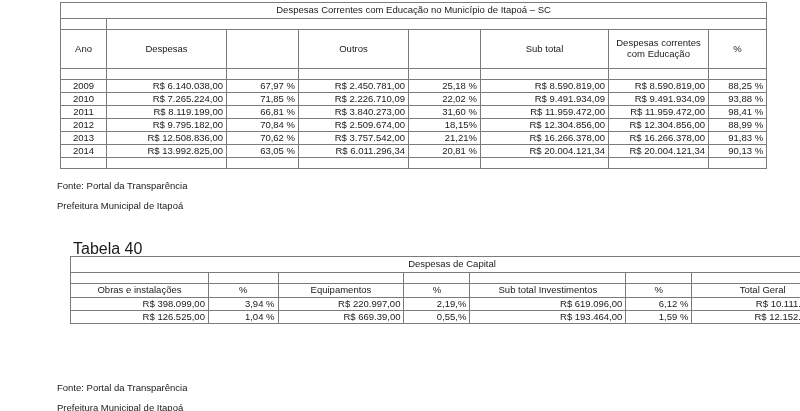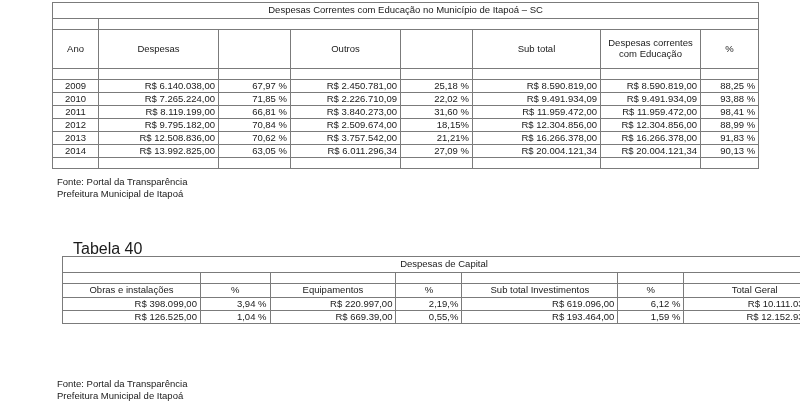--- a/index.html
+++ b/index.html
@@ -23,20 +23,21 @@
   }
 
   
   table.doc-table {
     border-collapse: collapse;
     table-layout: fixed;
     font-size: 9.5px;
     line-height: 1.15;
     color: #1a1a1a;
     background: #ffffff;
+    margin-left: 8px;
   }
   table.doc-table td,
   table.doc-table th {
     border: 1px solid #7b7b7b;
     padding: 0px 3px;
     font-weight: normal;
     vertical-align: middle;
     white-space: nowrap;
     overflow: hidden;
   }
@@ -55,21 +56,21 @@
     position: absolute;
     left: 52px;
     top: 2px;
     width: 706px;
   }
 
   
   .source-note {
     position: absolute;
     font-size: 9.5px;
-    line-height: 12px;
+    line-height: 20px;
     color: #1a1a1a;
     white-space: pre-line;
   }
   #source-note-1 { left: 57px; top: 176px; }
   #source-note-2 { left: 57px; top: 378px; }
 
   #table-label-40 {
     position: absolute;
     left: 73px;
     top: 240px;
@@ -178,21 +179,21 @@
           <td class="t-right">21,21%</td>
           <td class="t-right">R$ 16.266.378,00</td>
           <td class="t-right">R$ 16.266.378,00</td>
           <td class="t-right">91,83 %</td>
         </tr>
         <tr class="row-data">
           <td class="t-center">2014</td>
           <td class="t-right">R$ 13.992.825,00</td>
           <td class="t-right">63,05 %</td>
           <td class="t-right">R$ 6.011.296,34</td>
-          <td class="t-right">27,09 %</td>
+          <td class="t-right">20,81 %</td>
           <td class="t-right">R$ 20.004.121,34</td>
           <td class="t-right">R$ 20.004.121,34</td>
           <td class="t-right">90,13 %</td>
         </tr>
         <tr class="row-blank">
         <td></td>
         <td></td>
         <td></td>
         <td></td>
         <td></td>

